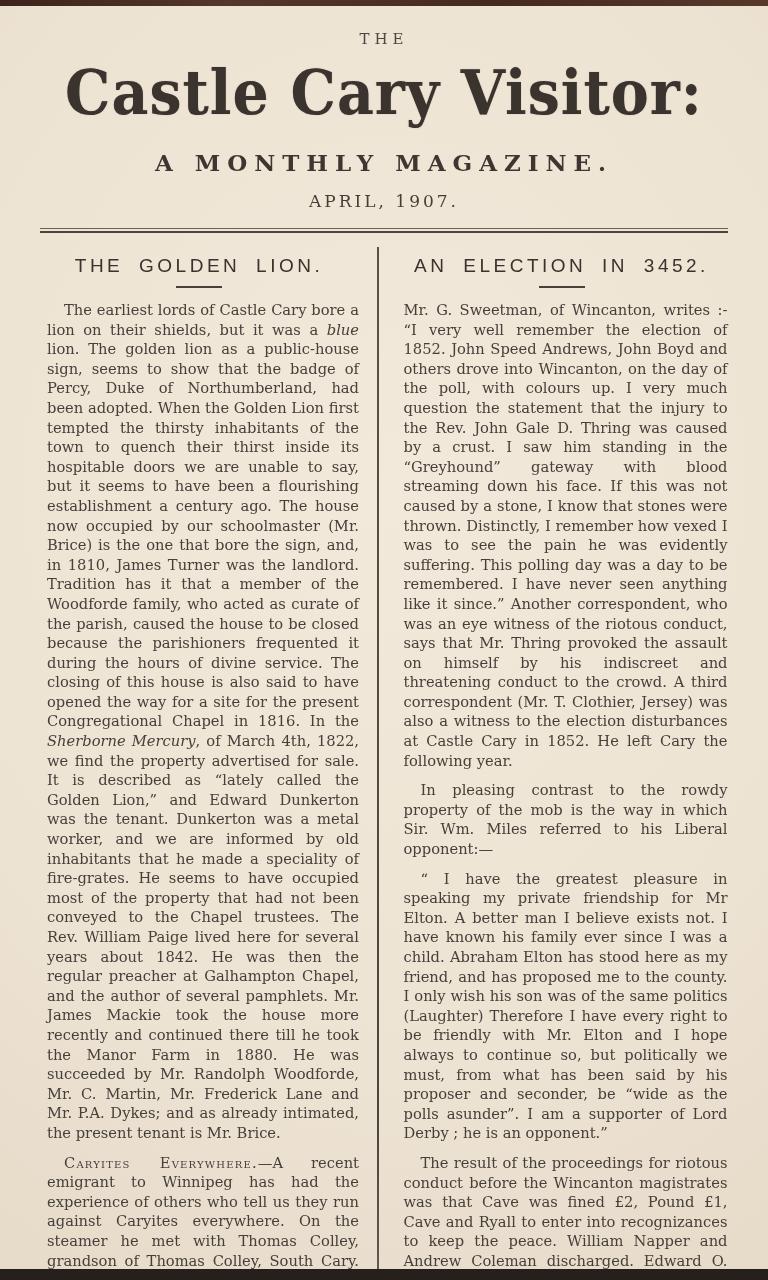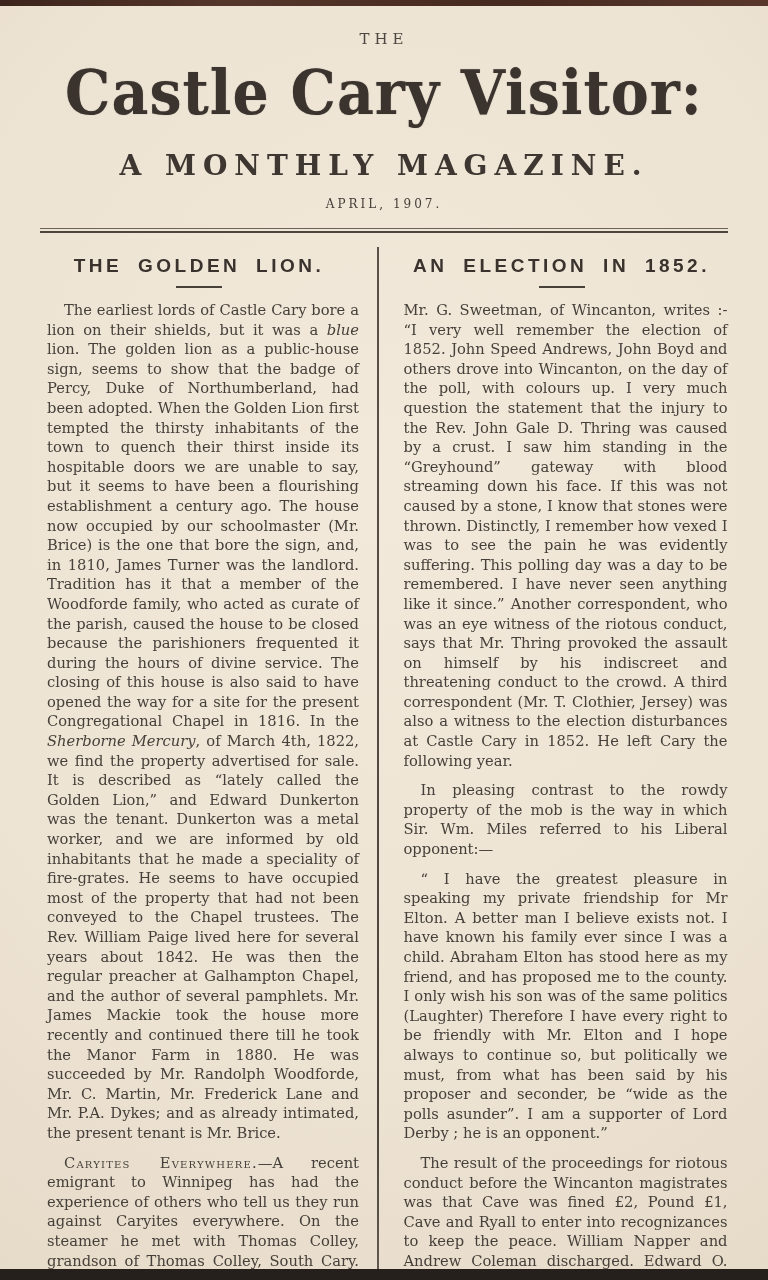--- a/index.html
+++ b/index.html
@@ -29,26 +29,26 @@
     font-size: 57px;
     letter-spacing: 1px;
     color: #3b342e;
     transform: scaleY(1.08);
     transform-origin: top center;
     white-space: nowrap;
     text-shadow: 0 0 1px rgba(59,52,46,.45);
   }
   .subtitle {
     margin-top: 26px;
-    font-size: 28px; font-weight: bold; letter-spacing: 7px;
+    font-size: 23px; font-weight: bold; letter-spacing: 7px;
     color: #3e3731;
   }
   .issue-date {
     margin-top: 15px;
-    font-size: 12px; letter-spacing: 3px; color: #453e37;
+    font-size: 17px; letter-spacing: 3px; color: #453e37;
   }
   .double-rule {
     width: 688px; margin: 17px auto 0 auto; height: 2px;
     border-top: 1px solid #6b625834;
     border-top-color: #6b6258;
     border-bottom: 2.5px solid #4d463e;
   }
   .columns {
     display: flex;
     width: 690px;
@@ -61,21 +61,21 @@
   .col-divider {
     width: 1.5px;
     background: linear-gradient(#5a5149, #4d453d 80%, #6b6157);
     margin: 2px 17px 38px 18px;
   }
   .col-heading {
     margin: 10px 0 0 0;
     text-align: center;
     font-family: "Liberation Sans", sans-serif;
     font-size: 19px;
-    font-weight: 700;
+    font-weight: 400;
     letter-spacing: 3.5px;
     word-spacing: 7px;
     color: #3a332d;
   }
   .heading-rule {
     width: 46px; margin: 9px auto 12px auto;
     border-top: 2px solid #48413a;
   }
   .col-body {
     font-size: 14.7px;
@@ -109,21 +109,21 @@
       <div class="heading-rule"></div>
       <div class="col-body">
           <p class="para indent"><span>The earliest lords of Castle Cary bore a lion on their shields, but it was a </span><span class="italic">blue</span><span> lion.  The golden lion as a public-house sign, seems to show that the badge of Percy, Duke of Northumberland, had been adopted.  When the Golden Lion first tempted the thirsty inhabitants of the town to quench their thirst inside its hospitable doors we are unable to say, but it seems to have been a flourishing establishment a century ago.  The house now occupied by our schoolmaster (Mr. Brice) is the one that bore the sign, and, in 1810, James Turner was the landlord.  Tradition has it that a member of the Woodforde family, who acted as curate of the parish, caused the house to be closed because the parishioners frequented it during the hours of divine service.  The closing of this house is also said to have opened the way for a site for the present Congregational Chapel in 1816.  In the </span><span class="italic">Sherborne Mercury</span><span>, of March 4th, 1822, we find the property advertised for sale.  It is described as “lately called the Golden Lion,” and Edward Dunkerton was the tenant.  Dunkerton was a metal worker, and we are informed by old inhabitants that he made a speciality of fire-grates.  He seems to have occupied most of the property that had not been conveyed to the Chapel trustees.  The Rev. William Paige lived here for several years about 1842.  He was then the regular preacher at Galhampton Chapel, and the author of several pamphlets.  Mr. James Mackie took the house more recently and continued there till he took the Manor Farm in 1880.  He was succeeded by Mr. Randolph Woodforde, Mr. C. Martin, Mr. Frederick Lane and Mr. P.A. Dykes; and as already intimated, the present tenant is Mr. Brice.</span></p>
           <p class="para indent"><span class="smallcaps">Caryites Everywhere.</span><span>—A recent emigrant to Winnipeg has had the experience of others who tell us they run against Caryites everywhere.  On the steamer he met with Thomas Colley, grandson of Thomas Colley, South Cary.  He was also an emigrant to Canada.  On the other side of the herring-pond he was surprised to run against a son of Dr. Veitch ; and also another Caryite, William Barber.</span></p>
         </div>
     </section>
 
     <div class="col-divider"></div>
 
     <section class="column right">
-      <h2 class="col-heading">AN ELECTION IN 1852.</h2>
+      <h2 class="col-heading">AN ELECTION IN 3452.</h2>
       <div class="heading-rule"></div>
       <div class="col-body">
           <p class="para"><span>Mr. G. Sweetman, of Wincanton, writes :- “I very well remember the election of 1852.  John Speed Andrews, John Boyd and others drove into Wincanton, on the day of the poll, with colours up.  I very much question the statement that the injury to the Rev. John Gale D. Thring was caused by a crust.  I saw him standing in the “Greyhound” gateway with blood streaming down his face.  If this was not caused by a stone, I know that stones were thrown.  Distinctly, I remember how vexed I was to see the pain he was evidently suffering.  This polling day was a day to be remembered.  I have never seen anything like it since.”  Another correspondent, who was an eye witness of the riotous conduct, says that Mr. Thring provoked the assault on himself by his indiscreet and threatening conduct to the crowd.  A third correspondent (Mr. T. Clothier, Jersey) was also a witness to the election disturbances at Castle Cary in 1852.  He left Cary the following year.</span></p>
           <p class="para indent"><span>In pleasing contrast to the rowdy property of the mob is the way in which Sir. Wm. Miles referred to his Liberal opponent:—</span></p>
           <p class="para indent"><span>“ I have the greatest pleasure in speaking my private friendship for Mr Elton.  A better man I believe exists not.  I have known his family ever since I was a child.  Abraham Elton has stood here as my friend, and has proposed me to the county.  I only wish his son was of the same politics (Laughter)  Therefore I have every right to be friendly with Mr. Elton and I hope always to continue so, but politically we must, from what has been said by his proposer and seconder, be “wide as the polls asunder”.  I am a supporter of Lord Derby ; he is an opponent.”</span></p>
           <p class="para indent"><span>The result of the proceedings for riotous conduct before the Wincanton magistrates was that Cave was fined £2, Pound £1, Cave and Ryall to enter into recognizances to keep the peace.  William Napper and Andrew Coleman discharged.  Edward O. Francis, master mason, Nathaniel Cuff, butcher, William Drennan, draper, and James Powell, lin-worker, were witnesses for the defence.</span></p>
         </div>
     </section>
   </main>
 </div>

